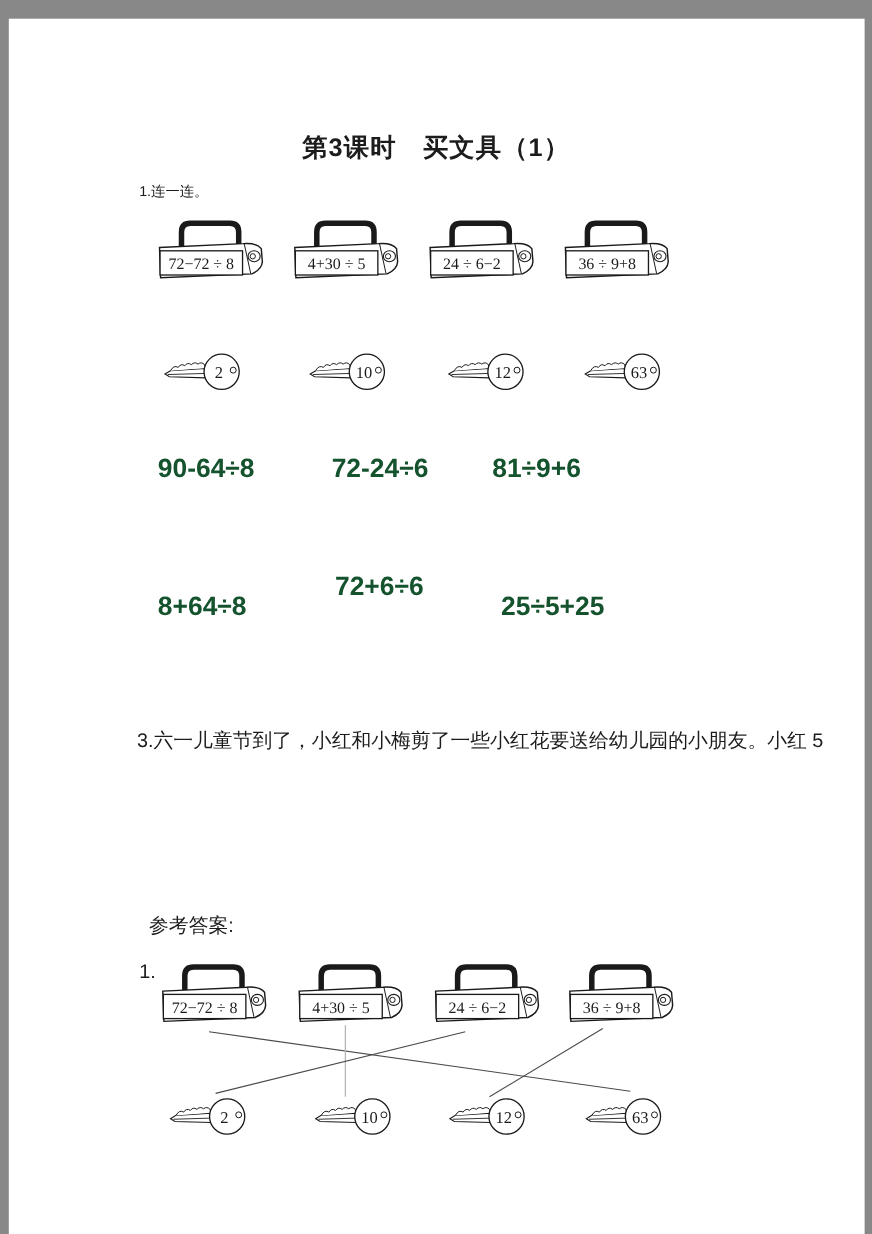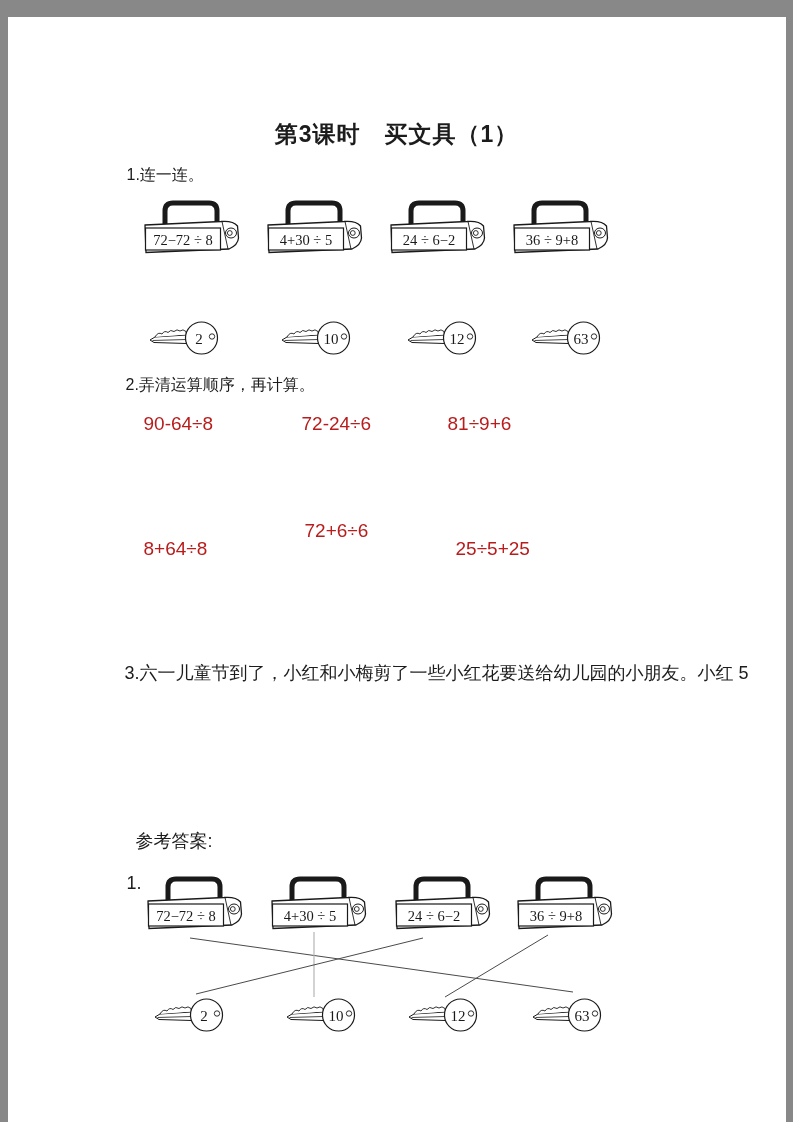--- a/index.html
+++ b/index.html
@@ -12,22 +12,22 @@
     color:#1c1c1c;
     overflow:hidden;
   }
   .abs{position:absolute;}
   .title{
     top:102px;left:0;right:0;
     text-align:center;
     font-size:23px;font-weight:bold;
     letter-spacing:1px;
   }
-  .q-label{font-size:16px;}
-  .expr{font-size:19px;color:#b91c1c;}
+  .q-label{font-size:13px;}
+  .expr{font-size:24px;color:#14532d;font-weight:bold;}
   .para{font-size:18px;line-height:1;white-space:nowrap;}
   .ans-heading{font-size:18px;}
   .item-num{font-size:18px;}
   .lock{width:100px;height:54px;}
   .key{width:72px;height:36px;}
   svg{display:block;overflow:visible;}
   .lock svg text, .key svg text{
     font-family:"Liberation Serif", serif;
     fill:#1a1a1a;
   }
@@ -121,21 +121,20 @@
     <svg viewBox="0 0 72 36" width="72" height="36">
       <path d="M1,20 L6,17 L37.5,15 L37.5,23.5 L5,22.5 Z" fill="#fff" stroke="#1a1a1a" stroke-width="1"></path>
       <path d="M3.5,20.5 L37,19.5" stroke="#1a1a1a" stroke-width="0.8"></path>
       <path d="M6,17 q3,-5.5 7,-3 q2.5,-4 6,-1.5 q2.5,-3.5 6,-1 q3,-3 6,-0.5 q3,-2.5 6,0.5 L37.5,14.5" fill="#fff" stroke="#1a1a1a" stroke-width="0.9"></path>
       <circle cx="52.5" cy="18" r="16" fill="#fff" stroke="#1a1a1a" stroke-width="1.2"></circle>
       <circle cx="63" cy="16.5" r="2.7" fill="none" stroke="#1a1a1a" stroke-width="0.9"></circle>
       <text x="50" y="23.5" text-anchor="middle" font-size="15">63</text>
     </svg>
   </div>
 
-  <div class="abs q-label" style="left:118px;top:358px;">2.弄清运算顺序，再计算。</div>
   <div class="abs expr" style="left:136px;top:396px;">90-64÷8</div>
   <div class="abs expr" style="left:294px;top:396px;">72-24÷6</div>
   <div class="abs expr" style="left:440px;top:396px;">81÷9+6</div>
   <div class="abs expr" style="left:136px;top:521px;">8+64÷8</div>
   <div class="abs expr" style="left:297px;top:503px;">72+6÷6</div>
   <div class="abs expr" style="left:448px;top:521px;">25÷5+25</div>
 
   <div class="abs para" style="left:117px;top:647px;text-align:center;">3.六一儿童节到了，小红和小梅剪了一些小红花要送给幼儿园的小朋友。小红 5</div>
 
   <div class="abs ans-heading" style="left:128px;top:812px;">参考答案:</div>

